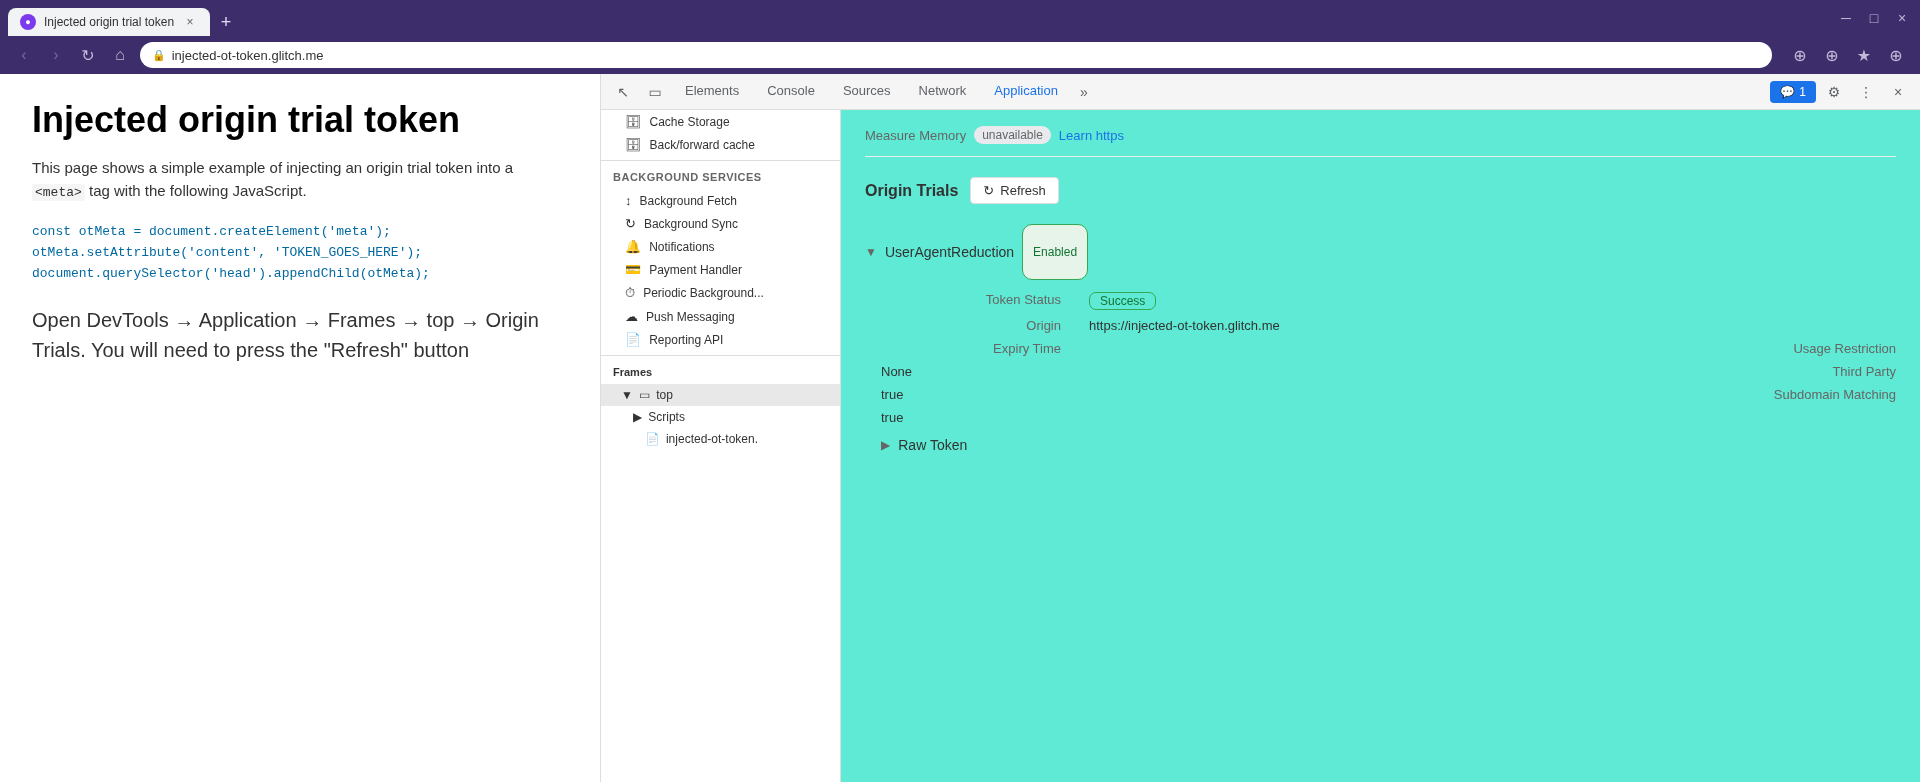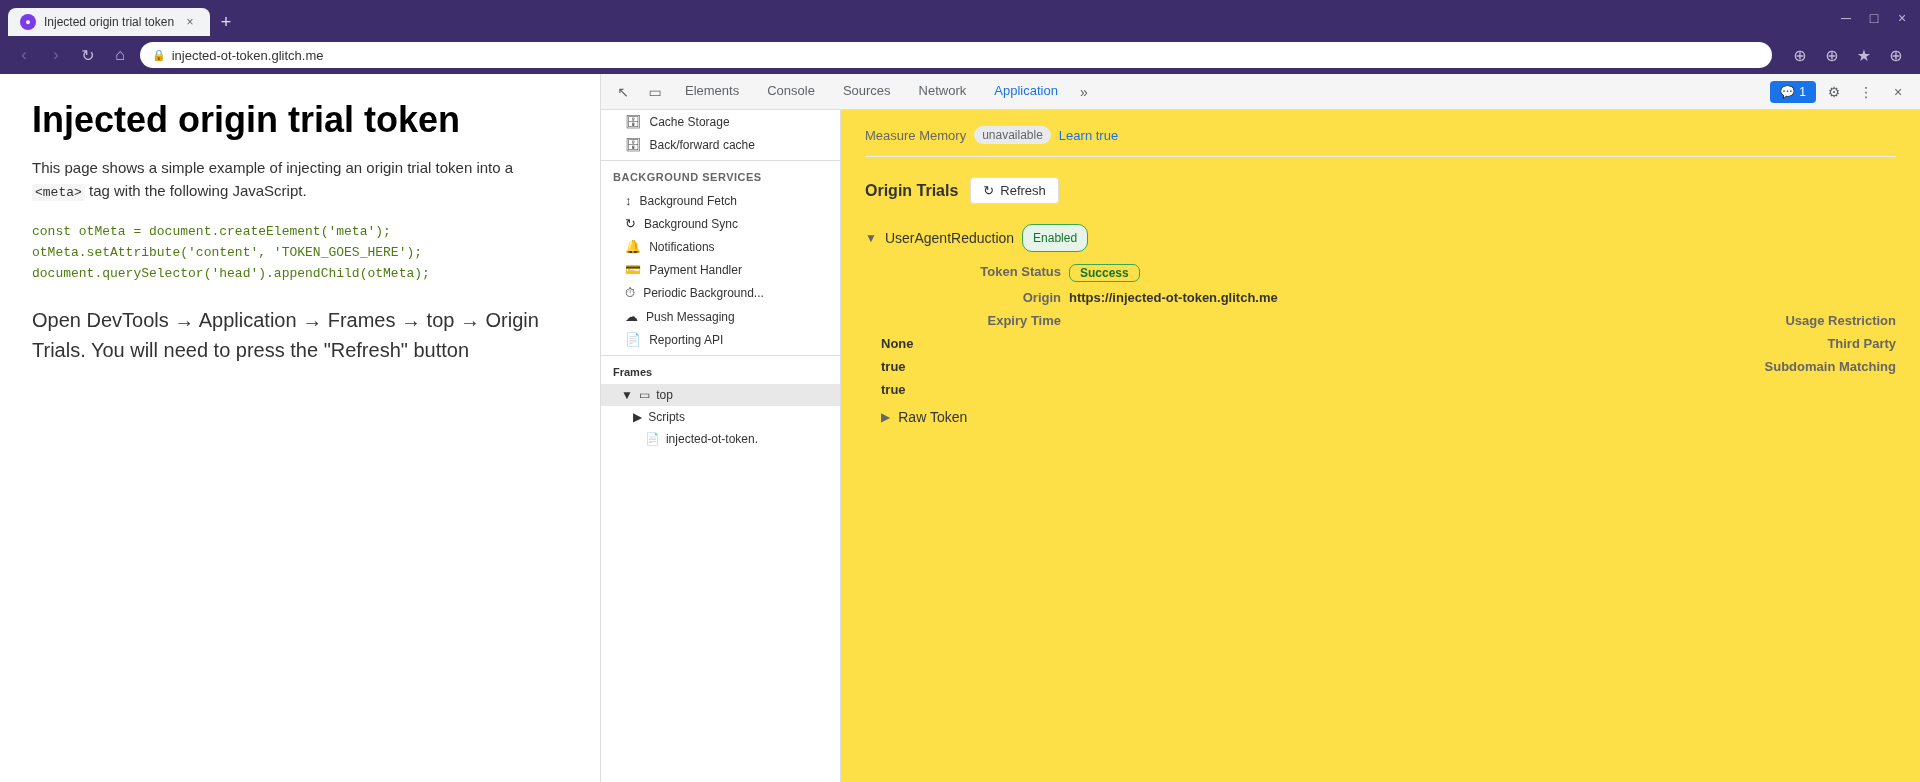--- a/index.html
+++ b/index.html
@@ -167,21 +167,21 @@
       font-family: 'Courier New', monospace;
       background: #f5f5f5;
       padding: 1px 3px;
       border-radius: 2px;
       font-size: 13px;
     }
 
     .code-block {
       font-family: 'Courier New', monospace;
       font-size: 13px;
-      color: #4d7c0f;
+      color: #0369a1;
       background: #fff;
       margin-bottom: 20px;
       line-height: 1.6;
     }
 
     .page-note {
       font-size: 20px;
       color: #333;
       line-height: 1.5;
     }
@@ -345,21 +345,21 @@
       gap: 6px;
       cursor: pointer;
       font-size: 12px;
       color: #333;
     }
 
     
     .main-panel {
       flex: 1;
       overflow-y: auto;
-      background: #fde047;
+      background: #5eead4;
       padding: 16px 24px;
     }
 
     .measure-memory-row {
       display: flex;
       align-items: center;
       gap: 8px;
       font-size: 13px;
       color: #666;
       margin-bottom: 20px;
@@ -423,32 +423,31 @@
       color: #333;
     }
 
     .trial-toggle { cursor: pointer; font-size: 12px; color: #666; }
 
     .enabled-badge {
       background: #e6f4ea;
       color: #137333;
       border: 1px solid #34a853;
       border-radius: 10px;
-      padding: 6px 10px;
+      padding: 20px 10px;
       font-size: 12px;
       font-weight: 500;
     }
 
     .detail-grid {
       display: grid;
       grid-template-columns: 180px 1fr;
-      gap: 8px 8px;
+      gap: 8px 28px;
       font-size: 13px;
       margin-left: 16px;
-      font-weight: bold;
     }
 
     .detail-label {
       color: #666;
       text-align: right;
     }
 
     .detail-value {
       color: #333;
     }
@@ -634,21 +633,21 @@
             </div>
           </div>
 
         </div>
 
         <div class="main-panel">
 
           <div class="measure-memory-row">
             <span>Measure Memory</span>
             <span class="unavailable-badge">unavailable</span>
-            <a class="learn-more-link" href="#">Learn true</a>
+            <a class="learn-more-link" href="#">Learn https</a>
           </div>
 
           <div class="origin-trials-header">
             <span class="origin-trials-title">Origin Trials</span>
             <button class="refresh-btn">
               <span>↻</span>
               <span>Refresh</span>
             </button>
           </div>
 

